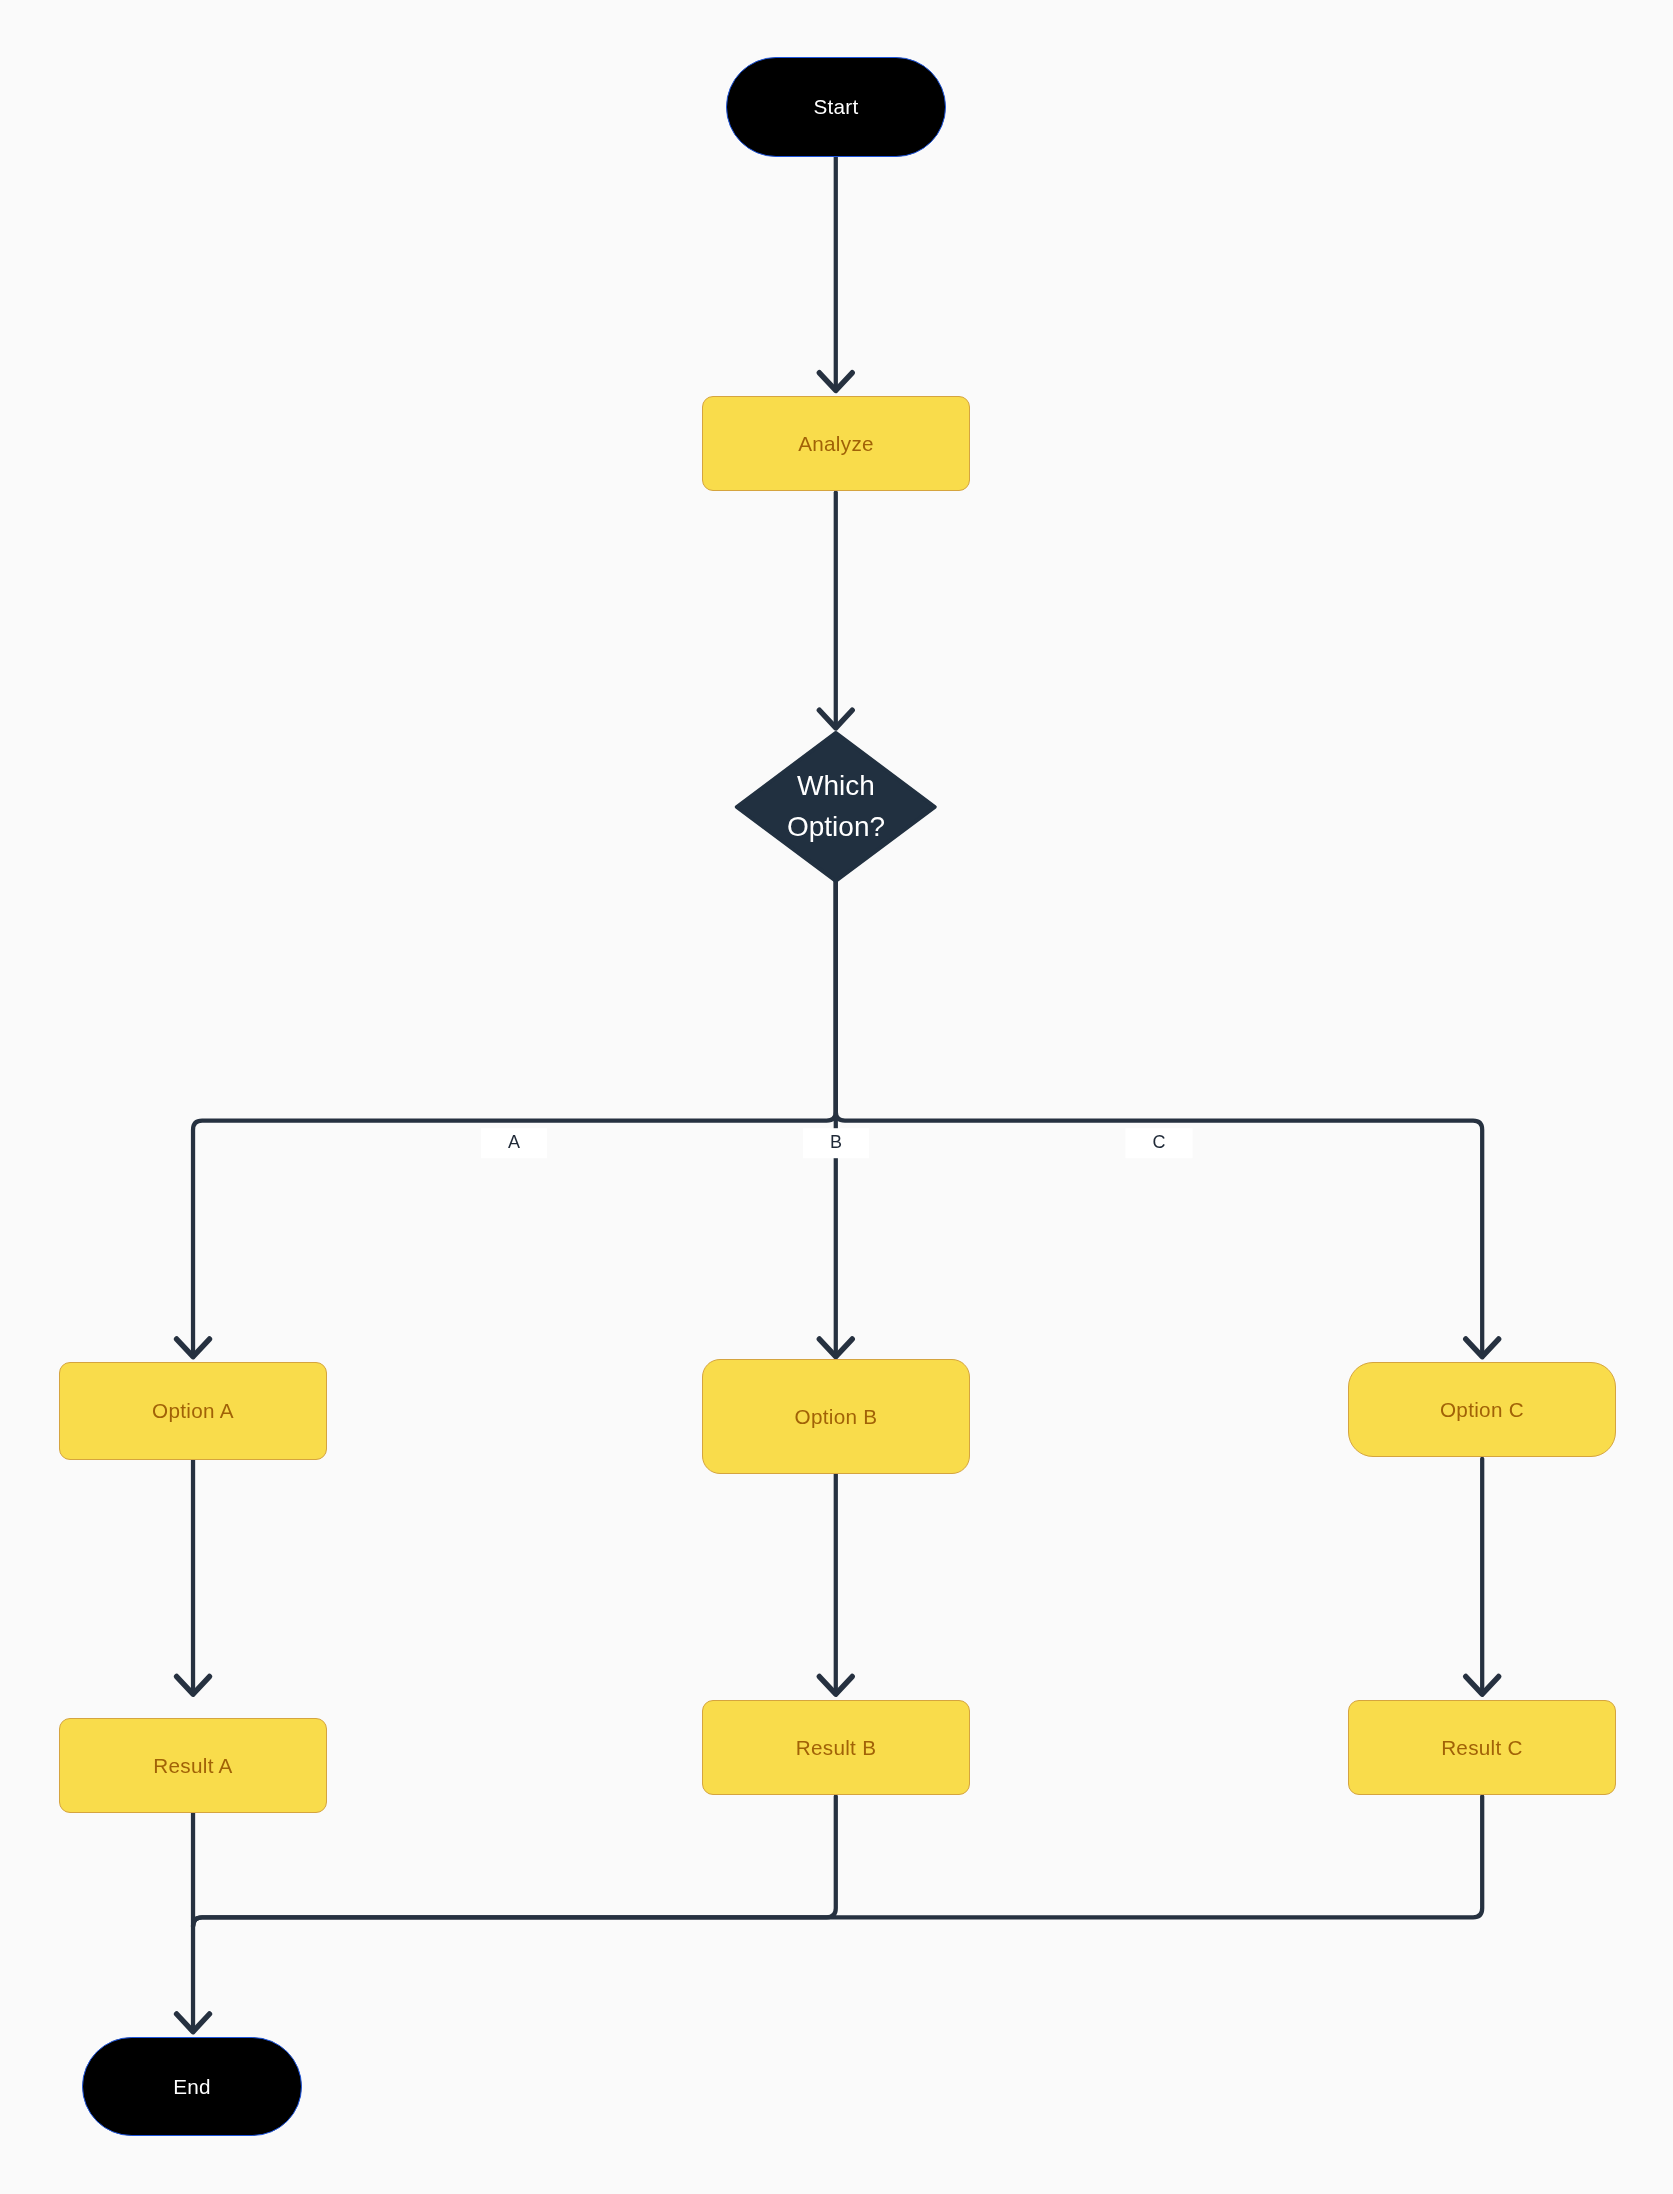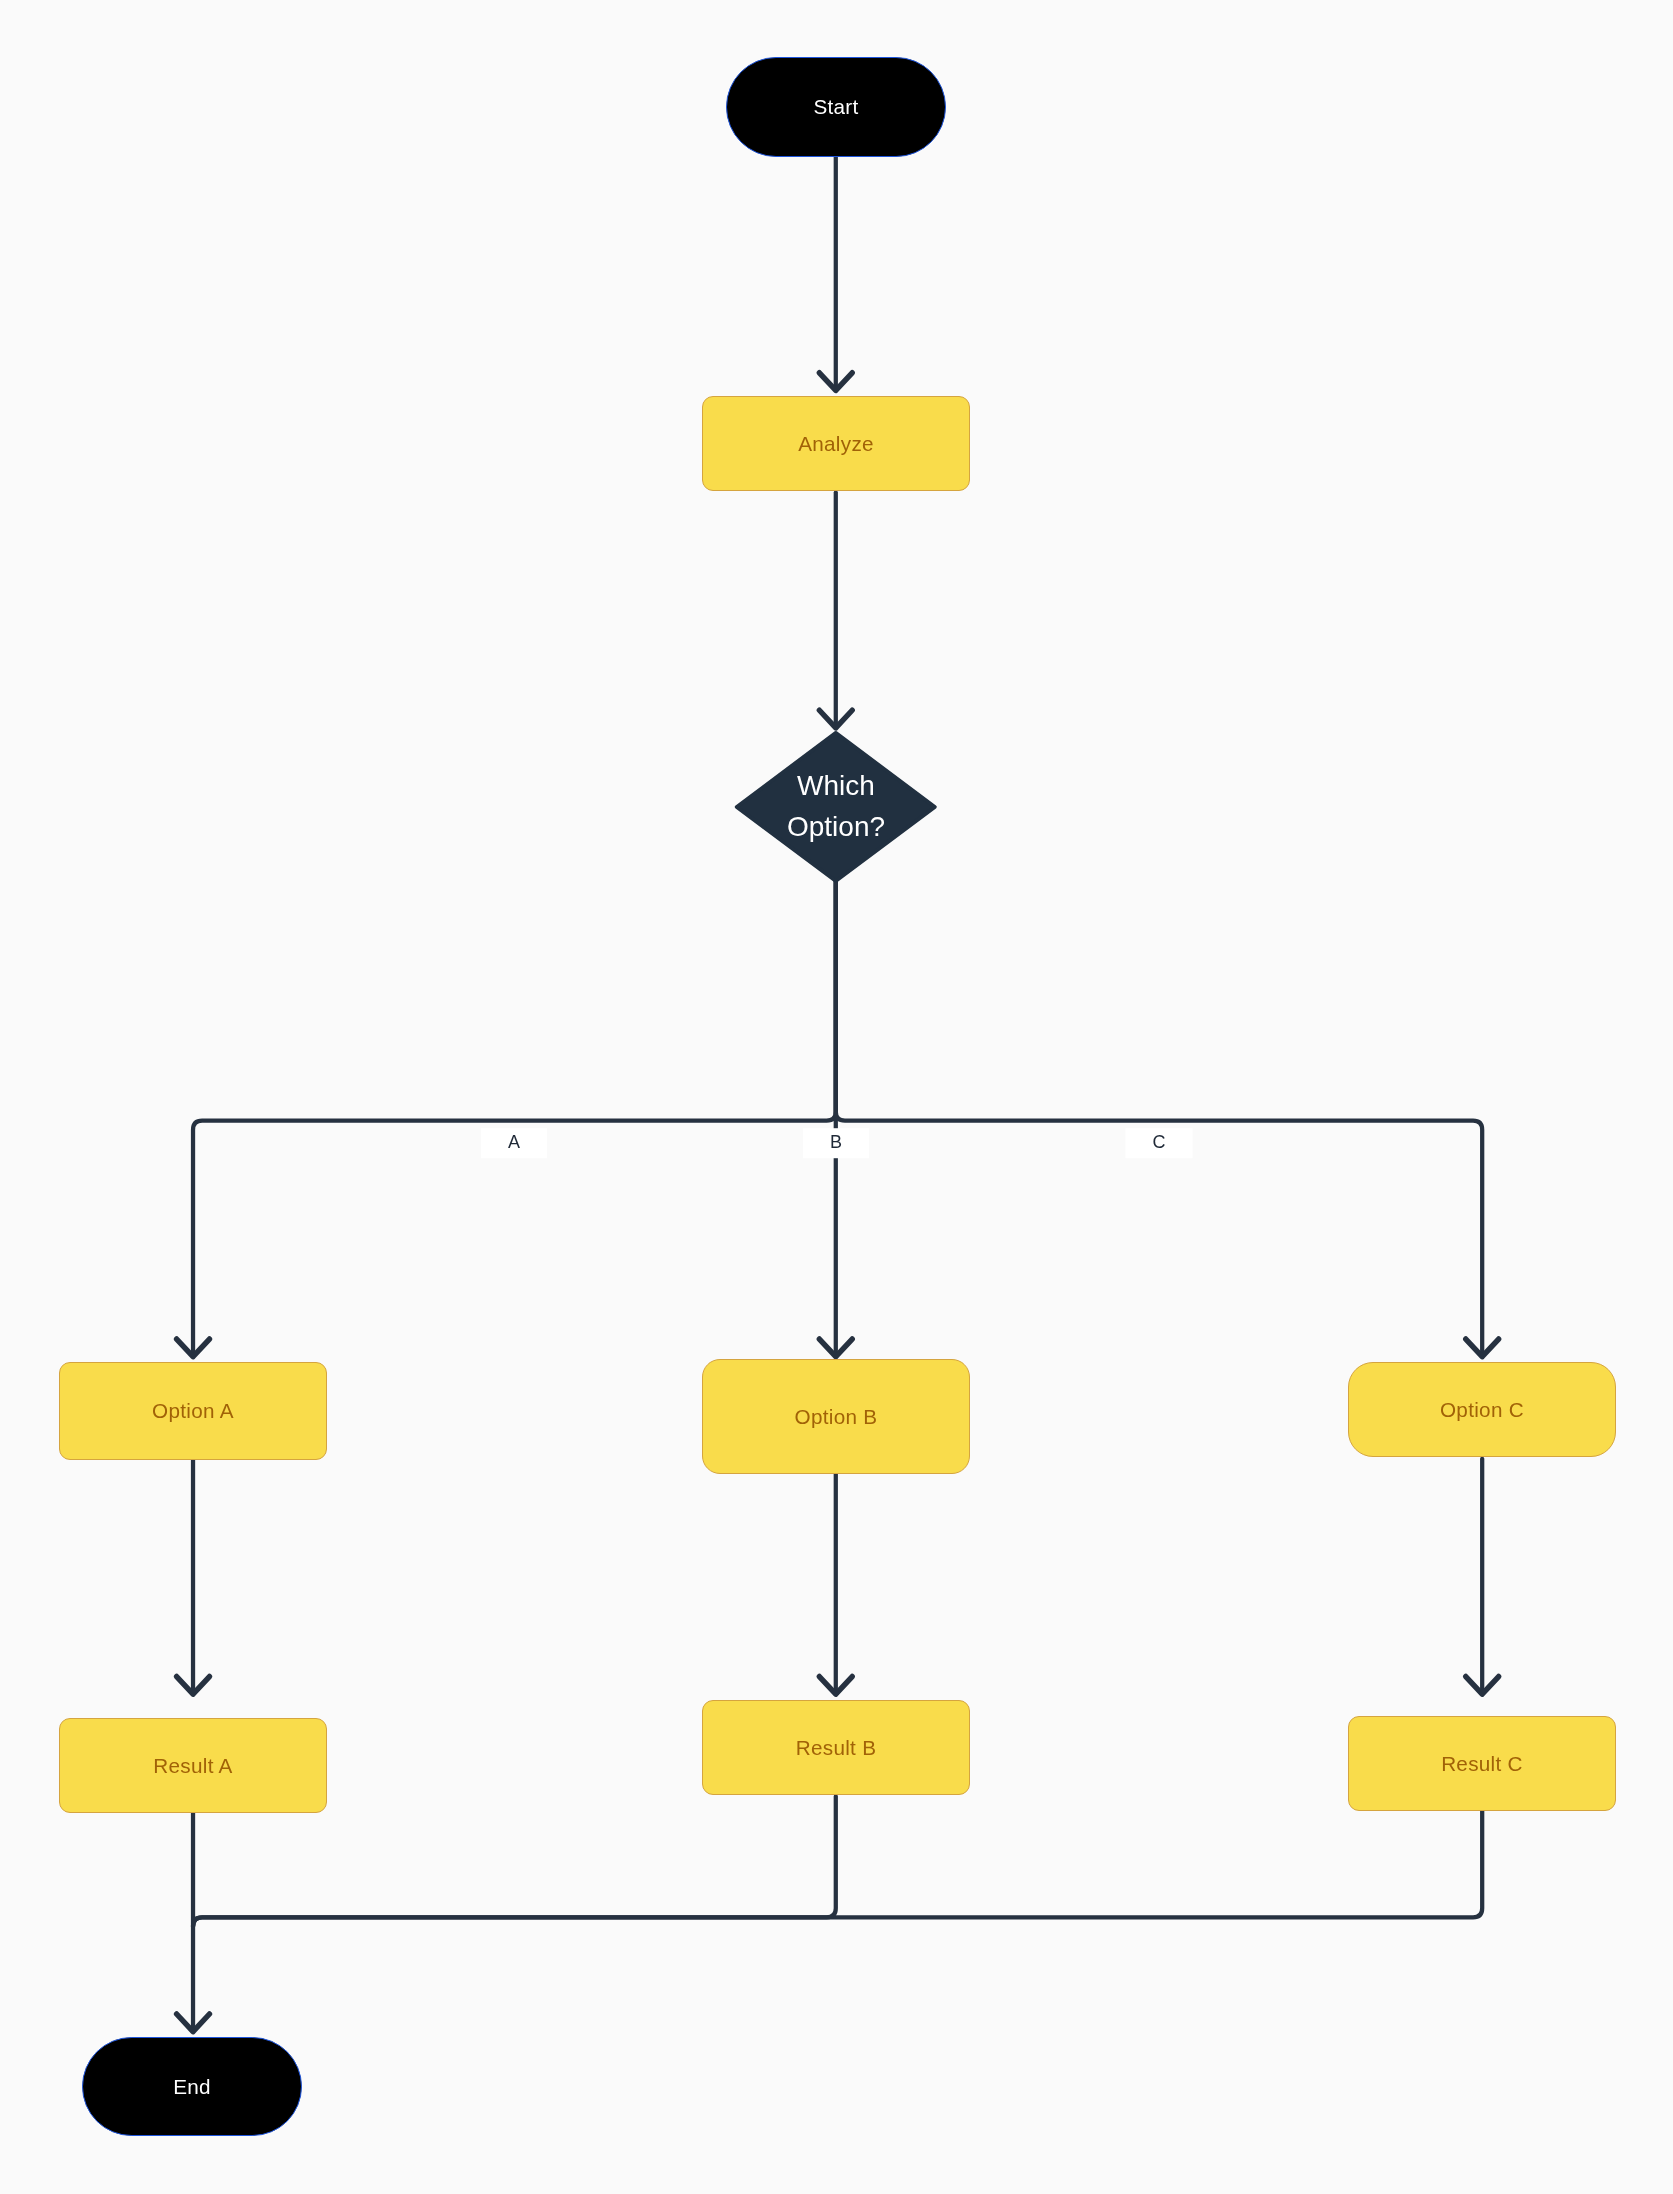--- a/index.html
+++ b/index.html
@@ -91,21 +91,21 @@
   <div class="node process" style="left:59px;top:1362px;width:268px;height:98px;">Option A</div>
 
   <div class="node process" style="left:702px;top:1359px;width:268px;height:115px;border-radius:18px;">Option B</div>
 
   <div class="node process" style="left:1348px;top:1362px;width:268px;height:95px;border-radius:25px;">Option C</div>
 
   <div class="node process" style="left:59px;top:1718px;width:268px;height:95px;">Result A</div>
 
   <div class="node process" style="left:702px;top:1700px;width:268px;height:95px;">Result B</div>
 
-  <div class="node process" style="left:1348px;top:1700px;width:268px;height:95px;margin-top:16px;">Result C</div>
+  <div class="node process" style="left:1348px;top:1700px;width:268px;height:95px;">Result C</div>
 
   <div class="node stadium" style="left:82px;top:2037px;width:220px;height:99px;">End</div>
 
   <div class="edge-label" style="left:514px;top:1143px;">A</div>
 
   <div class="edge-label" style="left:836px;top:1143px;">B</div>
 
   <div class="edge-label" style="left:1159px;top:1143px;">C</div>
 
 </div>

